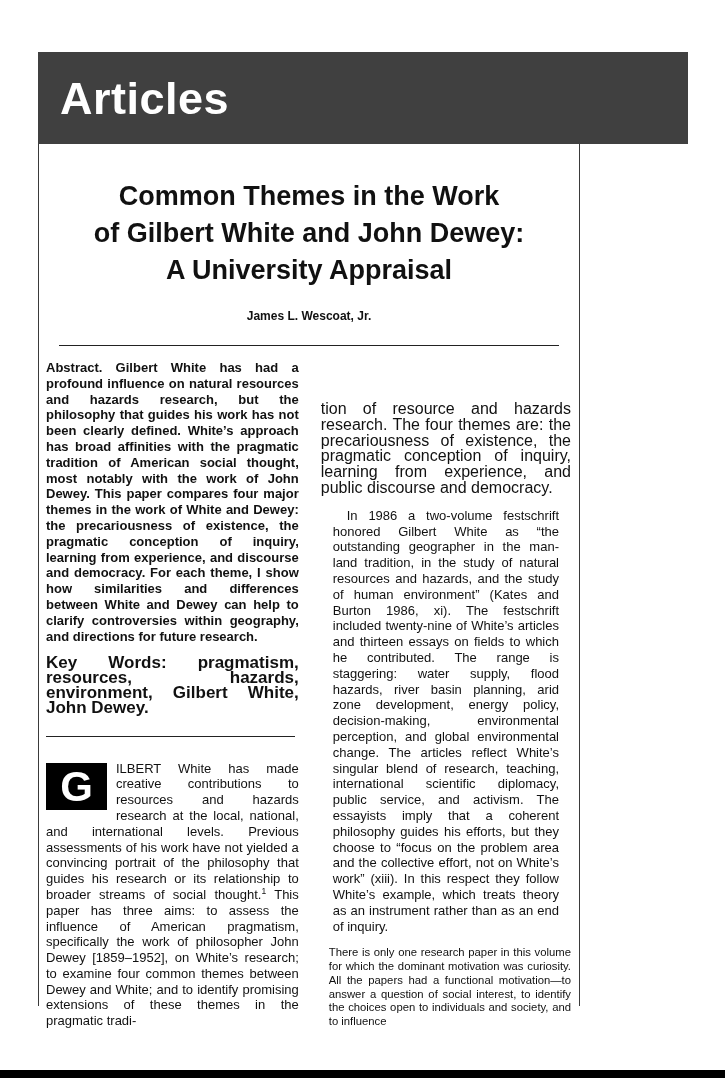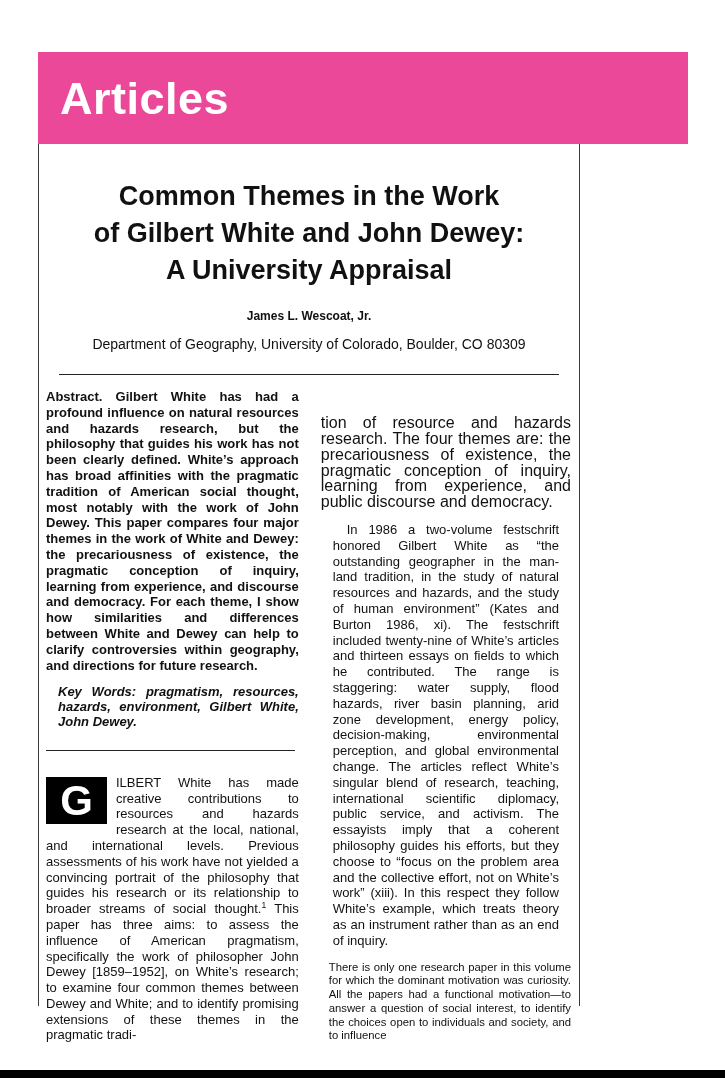--- a/index.html
+++ b/index.html
@@ -15,21 +15,21 @@
     height: 1079px;
     background: #ffffff;
     overflow: hidden;
   }
   .banner {
     position: absolute;
     left: 38px;
     top: 52px;
     width: 650px;
     height: 92px;
-    background: #ec4899;
+    background: #404040;
     display: flex;
     align-items: center;
     box-sizing: border-box;
     padding-left: 22px;
   }
   .banner-title {
     color: #ffffff;
     font-size: 45px;
     font-weight: bold;
     letter-spacing: 0.5px;
@@ -96,26 +96,25 @@
     padding-left: 12px;
   }
   .abstract {
     font-size: 13px;
     font-weight: bold;
     line-height: 15.8px;
     text-align: justify;
     margin: 0;
   }
   .keywords {
-    font-size: 13px;
+    font-size: 17px;
     font-weight: bold;
     line-height: 14.8px;
     text-align: justify;
-    margin: 12px 0 0 12px;
-    font-style: italic;
+    margin: 12px 0 0 0;
   }
   .col-rule {
     border: none;
     border-top: 1px solid #222222;
     margin: 20px 4px 24px 0;
   }
   .intro {
     font-size: 13px;
     line-height: 15.8px;
     text-align: justify;
@@ -192,21 +191,20 @@
 
   <div class="frame">
 
     <div class="title-block">
       <div class="article-title">
         <div>Common Themes in the Work</div>
         <div>of Gilbert White and John Dewey:</div>
         <div>A University Appraisal</div>
       </div>
       <div class="author">James L. Wescoat, Jr.</div>
-      <div class="affiliation">Department of Geography, University of Colorado, Boulder, CO 80309</div>
     </div>
 
     <hr class="title-rule">
 
     <div class="columns">
 
       <div class="col-left">
         <p class="abstract">Abstract. Gilbert White has had a profound influence on natural resources and hazards research, but the philosophy that guides his work has not been clearly defined. White’s approach has broad affinities with the pragmatic tradition of American social thought, most notably with the work of John Dewey. This paper compares four major themes in the work of White and Dewey: the precariousness of existence, the pragmatic conception of inquiry, learning from experience, and discourse and democracy. For each theme, I show how similarities and differences between White and Dewey can help to clarify controversies within geography, and directions for future research.</p>
         <p class="keywords">Key Words: pragmatism, resources, hazards, environment, Gilbert White, John Dewey.</p>
         <hr class="col-rule">

